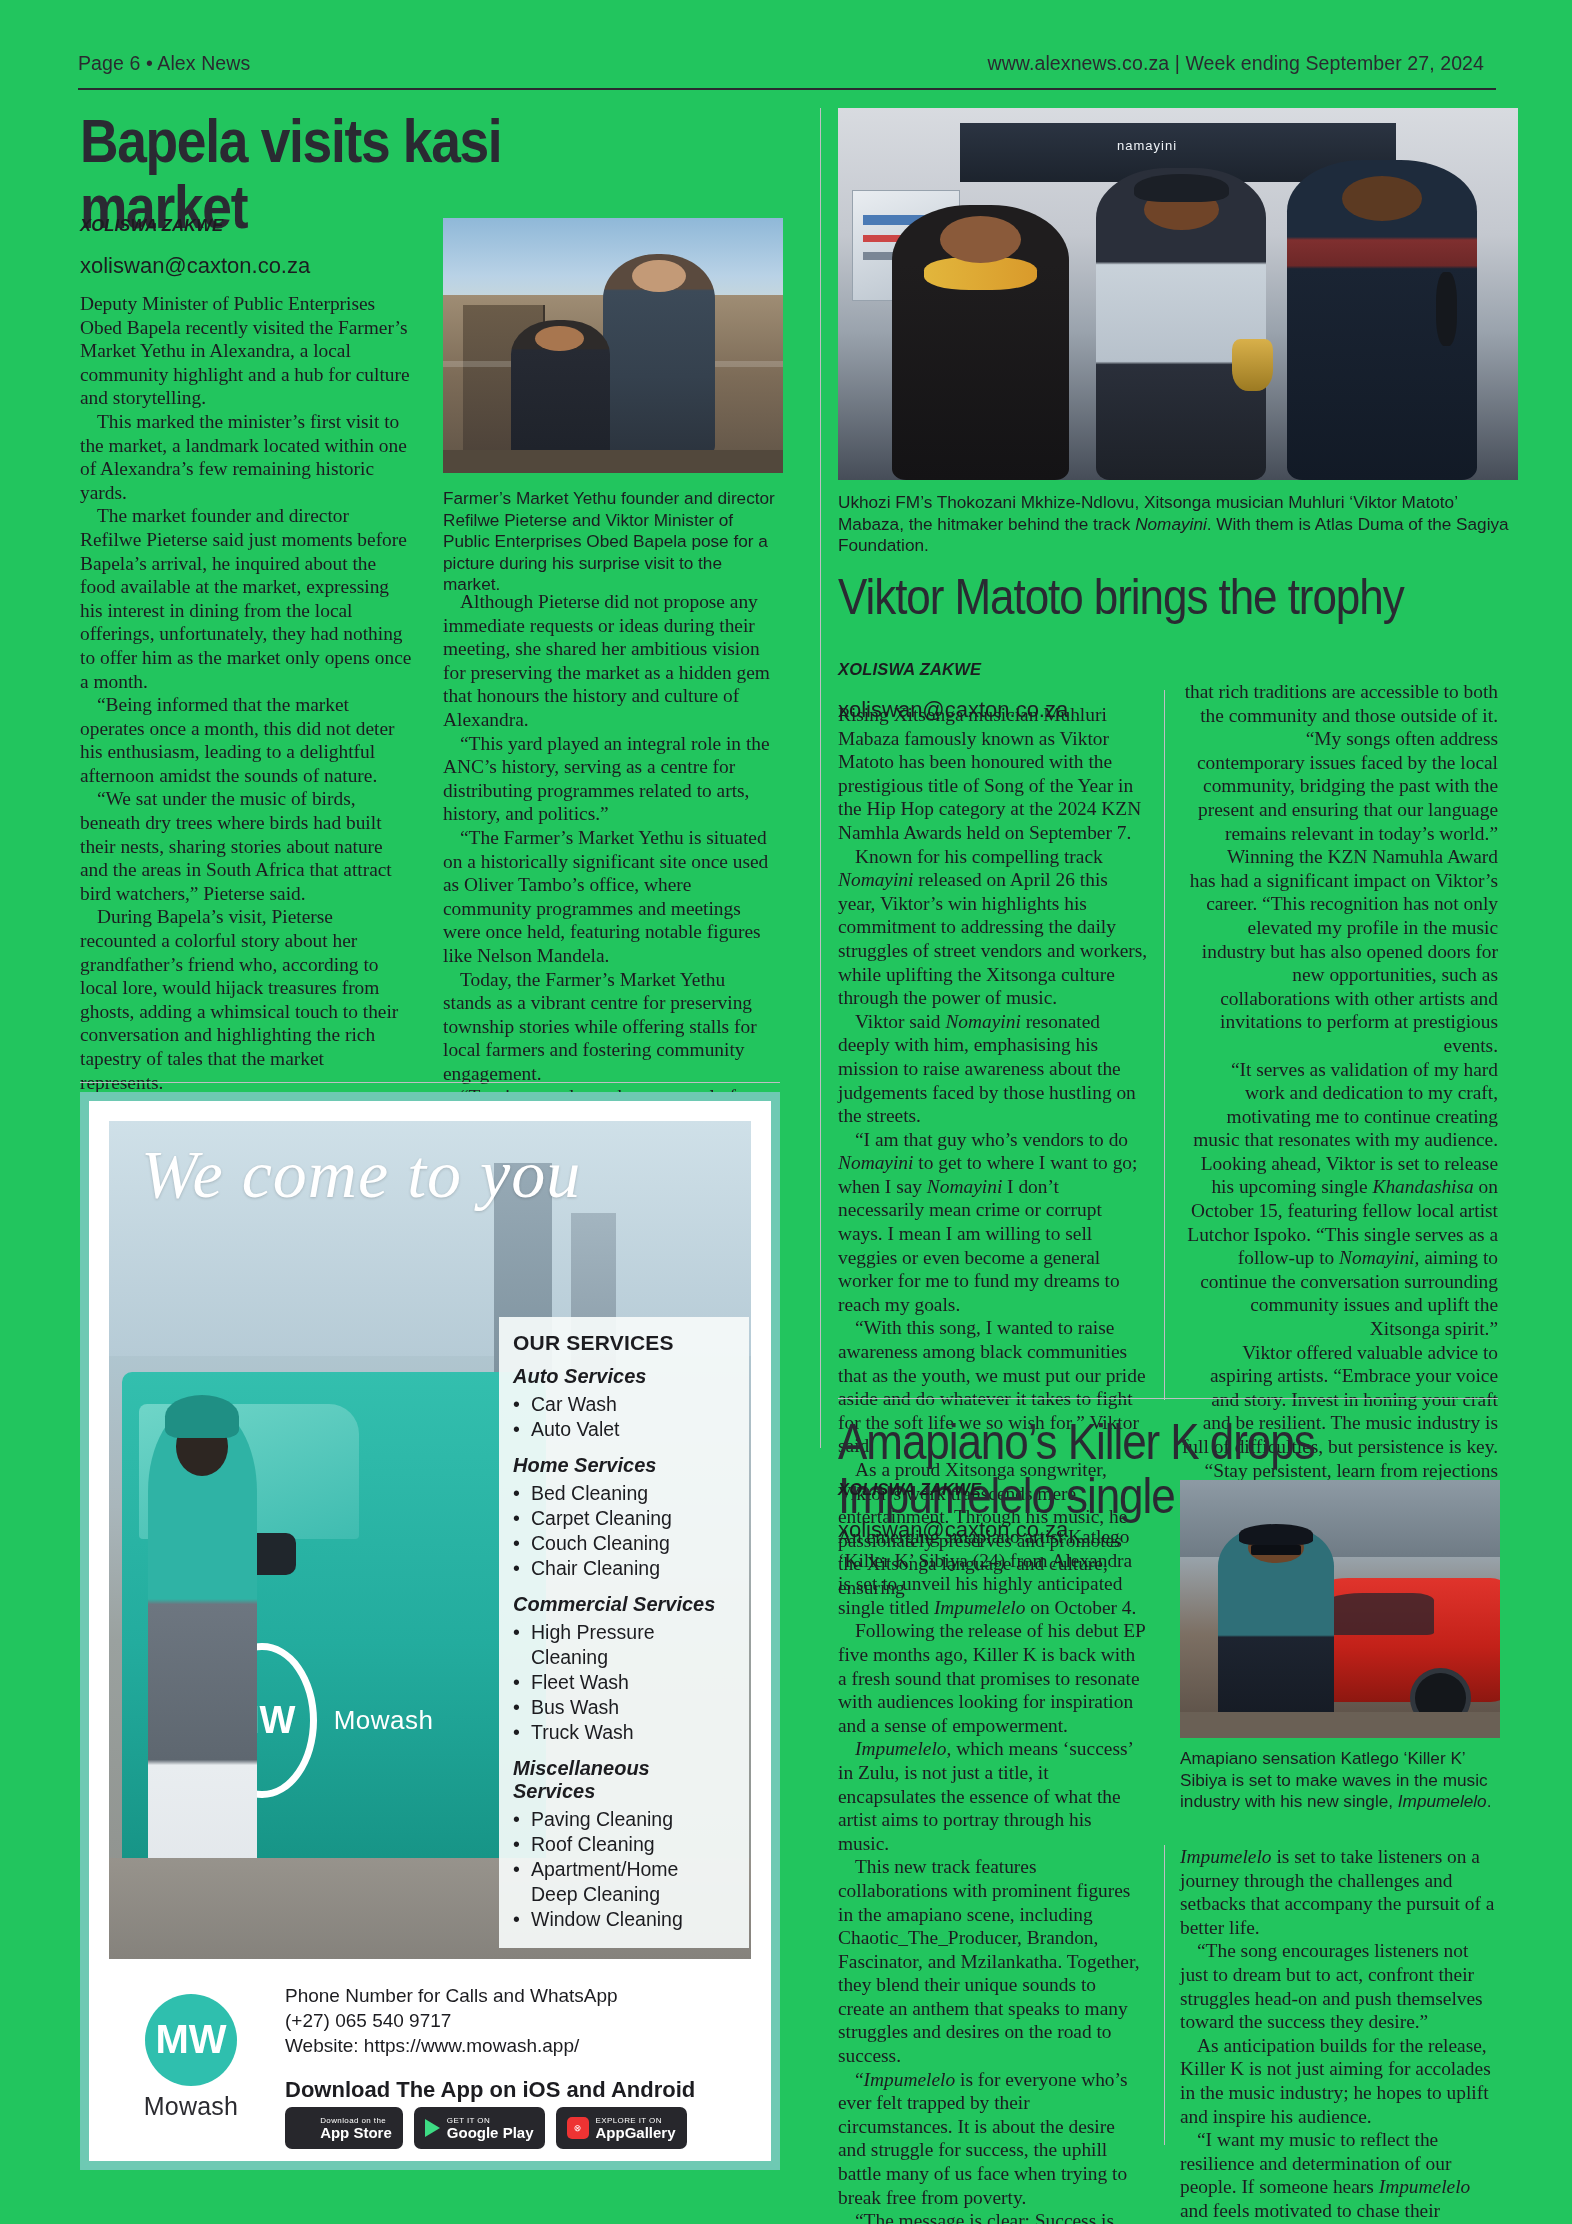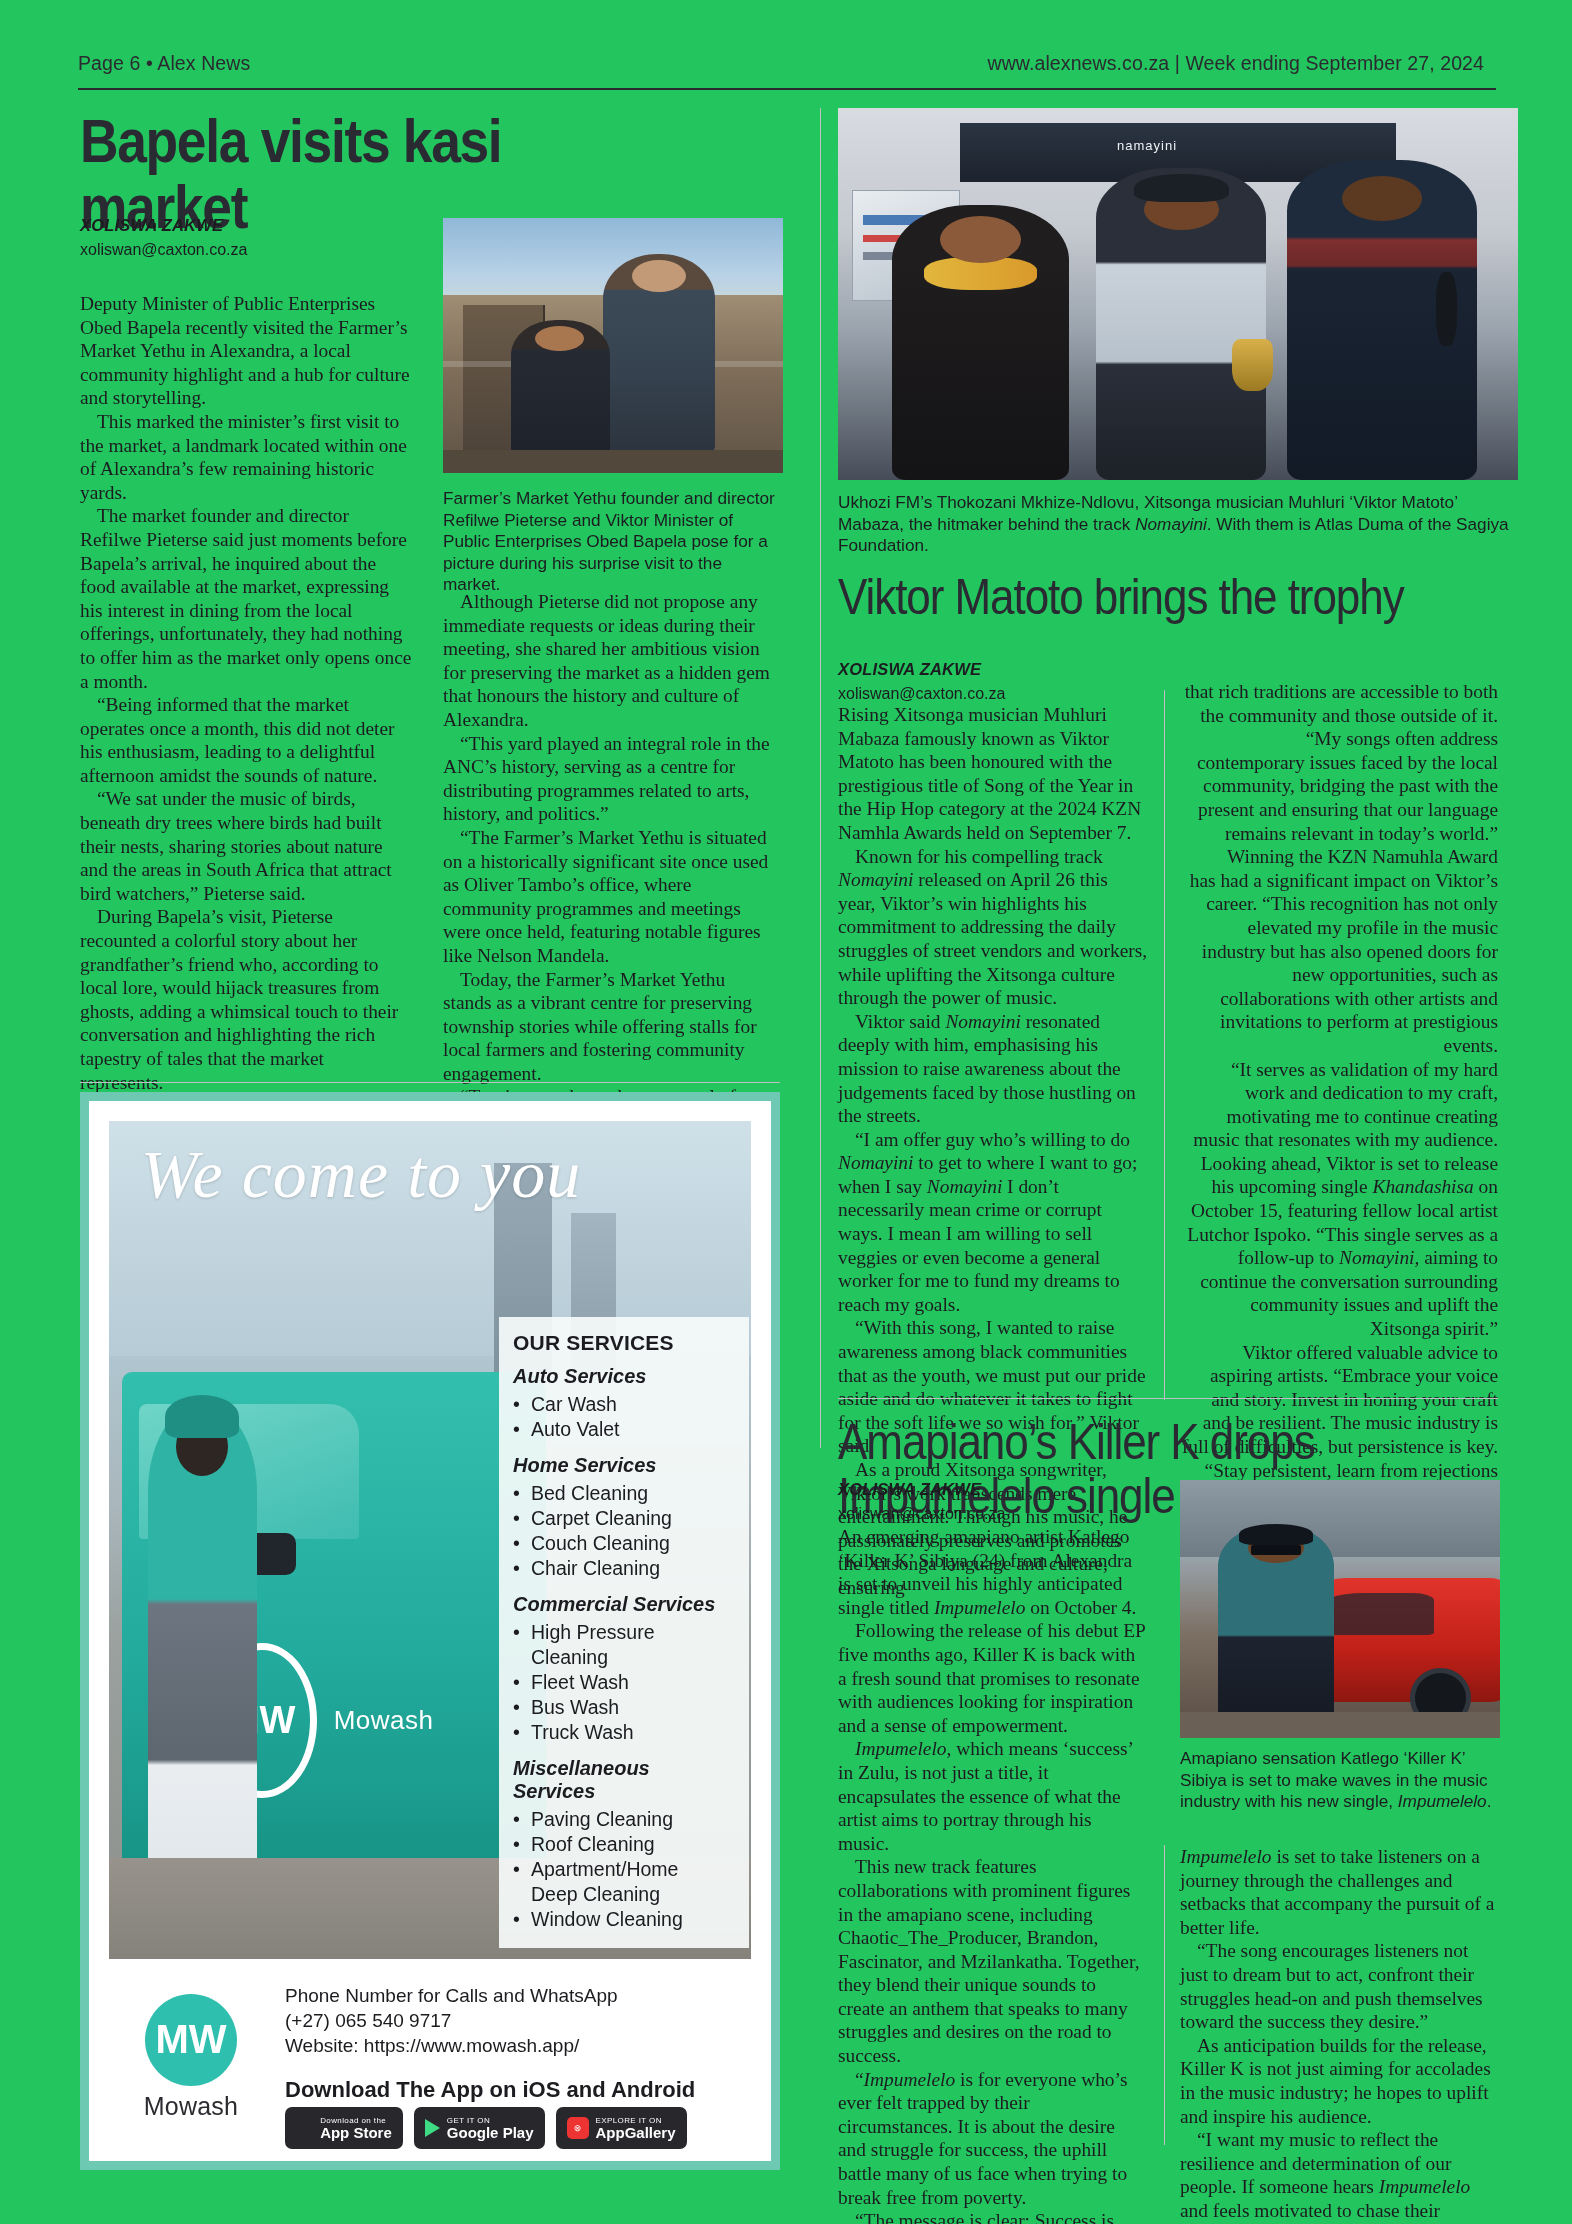--- a/index.html
+++ b/index.html
@@ -43,21 +43,21 @@
   }
   #hl-viktor { left: 838px; top: 570px; width: 790px; }
   #hl-killer { left: 838px; top: 1415px; width: 800px; }
 
   
   .byline { position: absolute; font-family: "Liberation Sans", sans-serif; }
   .byline .name {
     font-weight: 700; font-style: italic; font-size: 16.5px;
     letter-spacing: .2px; color: #1c1c20;
   }
-  .byline .email { font-size: 16px; color: #1c1c20; margin-top: 6px; }
+  .byline .email { font-size: 22px; color: #1c1c20; margin-top: 18px; }
   #by-1 { left: 80px; top: 216px; }
   #by-2 { left: 838px; top: 660px; }
   #by-3 { left: 838px; top: 1480px; }
 
   
   .col {
     position: absolute;
     font-family: "Liberation Serif", serif;
     font-size: 19.4px; line-height: 23.6px;
     text-align: left; color: #1c1c20;
@@ -359,21 +359,21 @@
   <div class="hl-sec" id="hl-viktor">Viktor Matoto brings the trophy</div>
   <div class="byline" id="by-2">
     <div class="name">XOLISWA ZAKWE</div>
     <div class="email">xoliswan@caxton.co.za</div>
   </div>
 
   <div class="col" id="c3">
     <p class="noind">Rising Xitsonga musician Muhluri Mabaza famously known as Viktor Matoto has been honoured with the prestigious title of Song of the Year in the Hip Hop category at the 2024 KZN Namhla Awards held on September 7.</p>
     <p><span>Known for his compelling track </span><i>Nomayini</i><span> released on April 26 this year, Viktor’s win highlights his commitment to addressing the daily struggles of street vendors and workers, while uplifting the Xitsonga culture through the power of music.</span></p>
     <p><span>Viktor said </span><i>Nomayini</i><span> resonated deeply with him, emphasising his mission to raise awareness about the judgements faced by those hustling on the streets.</span></p>
-    <p><span>“I am offer guy who’s willing to do </span><i>Nomayini</i><span> to get to where I want to go; when I say </span><i>Nomayini</i><span> I don’t necessarily mean crime or corrupt ways. I mean I am willing to sell veggies or even become a general worker for me to fund my dreams to reach my goals.</span></p>
+    <p><span>“I am that guy who’s vendors to do </span><i>Nomayini</i><span> to get to where I want to go; when I say </span><i>Nomayini</i><span> I don’t necessarily mean crime or corrupt ways. I mean I am willing to sell veggies or even become a general worker for me to fund my dreams to reach my goals.</span></p>
     <p>“With this song, I wanted to raise awareness among black communities that as the youth, we must put our pride aside and do whatever it takes to fight for the soft life we so wish for,” Viktor said.</p>
     <p>As a proud Xitsonga songwriter, Viktor’s work transcends mere entertainment. Through his music, he passionately preserves and promotes the Xitsonga language and culture, ensuring</p>
   </div>
 
   <div class="col" id="c4">
     <p class="noind">that rich traditions are accessible to both the community and those outside of it.</p>
     <p>“My songs often address contemporary issues faced by the local community, bridging the past with the present and ensuring that our language remains relevant in today’s world.”</p>
     <p>Winning the KZN Namuhla Award has had a significant impact on Viktor’s career. “This recognition has not only elevated my profile in the music industry but has also opened doors for new opportunities, such as collaborations with other artists and invitations to perform at prestigious events.</p>
     <p>“It serves as validation of my hard work and dedication to my craft, motivating me to continue creating music that resonates with my audience.</p>
     <p><span>Looking ahead, Viktor is set to release his upcoming single </span><i>Khandashisa</i><span> on October 15, featuring fellow local artist Lutchor Ispoko. “This single serves as a follow-up to </span><i>Nomayini,</i><span> aiming to continue the conversation surrounding community issues and uplift the Xitsonga spirit.”</span></p>

